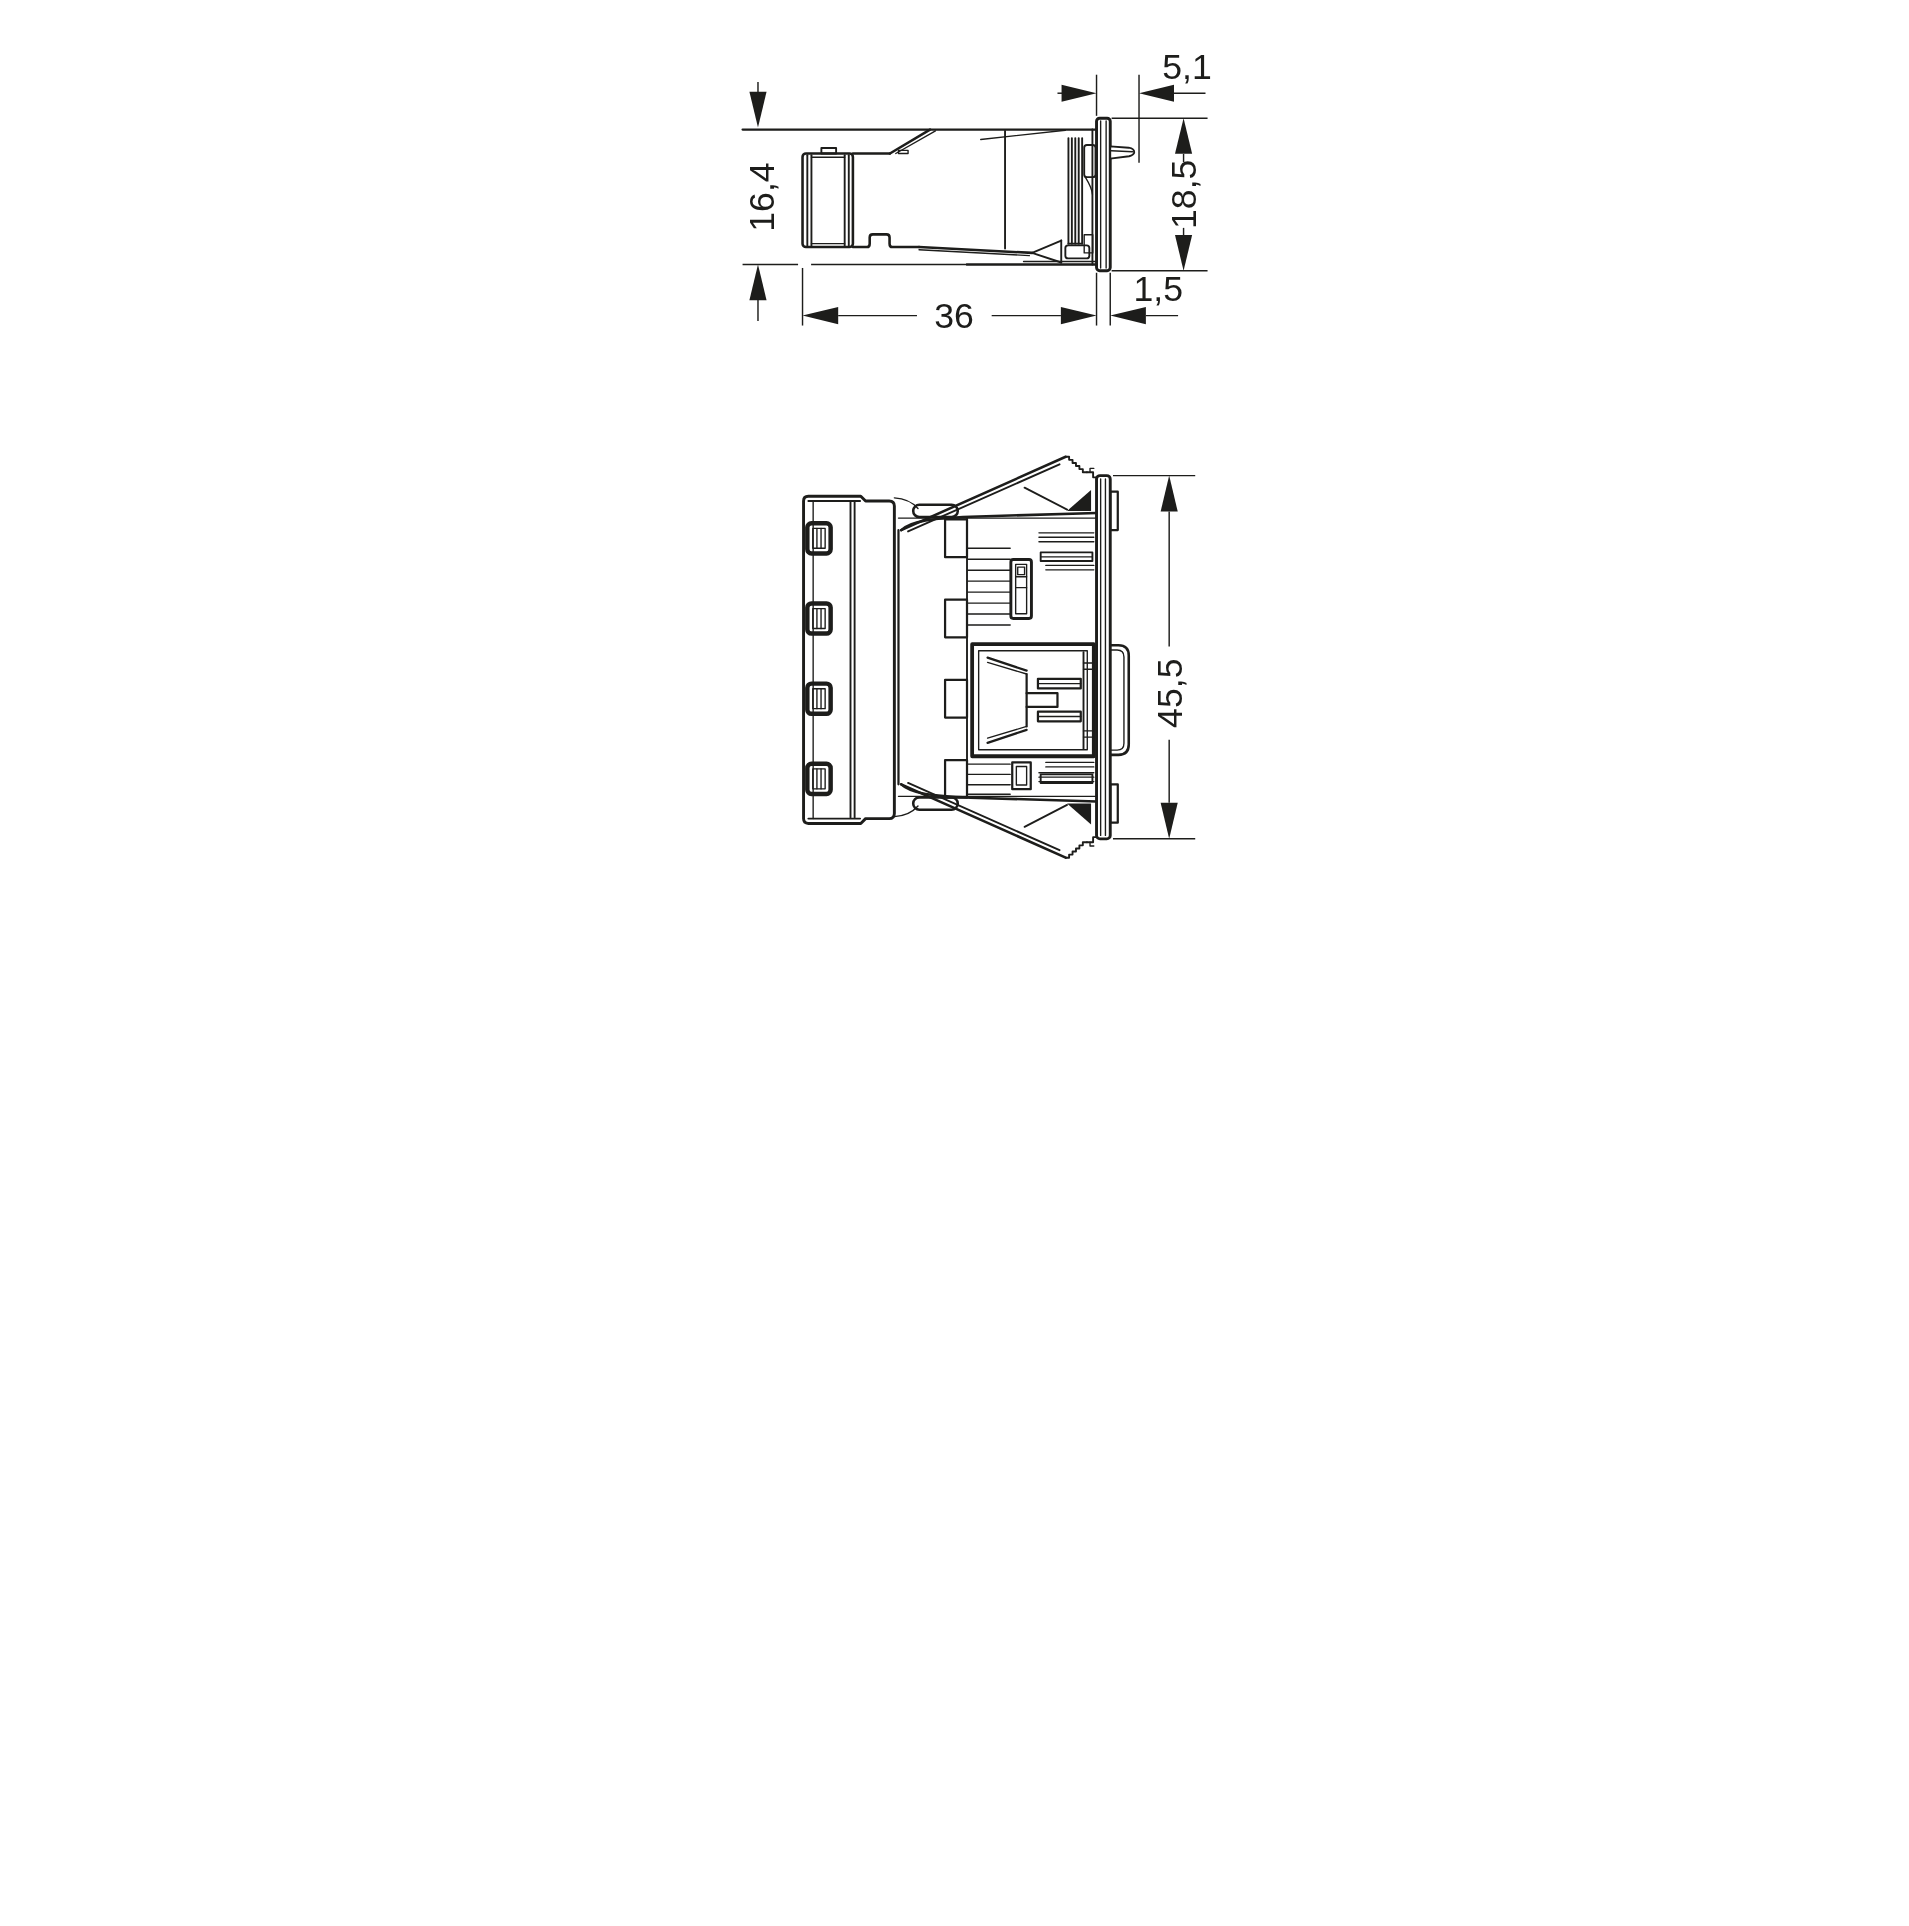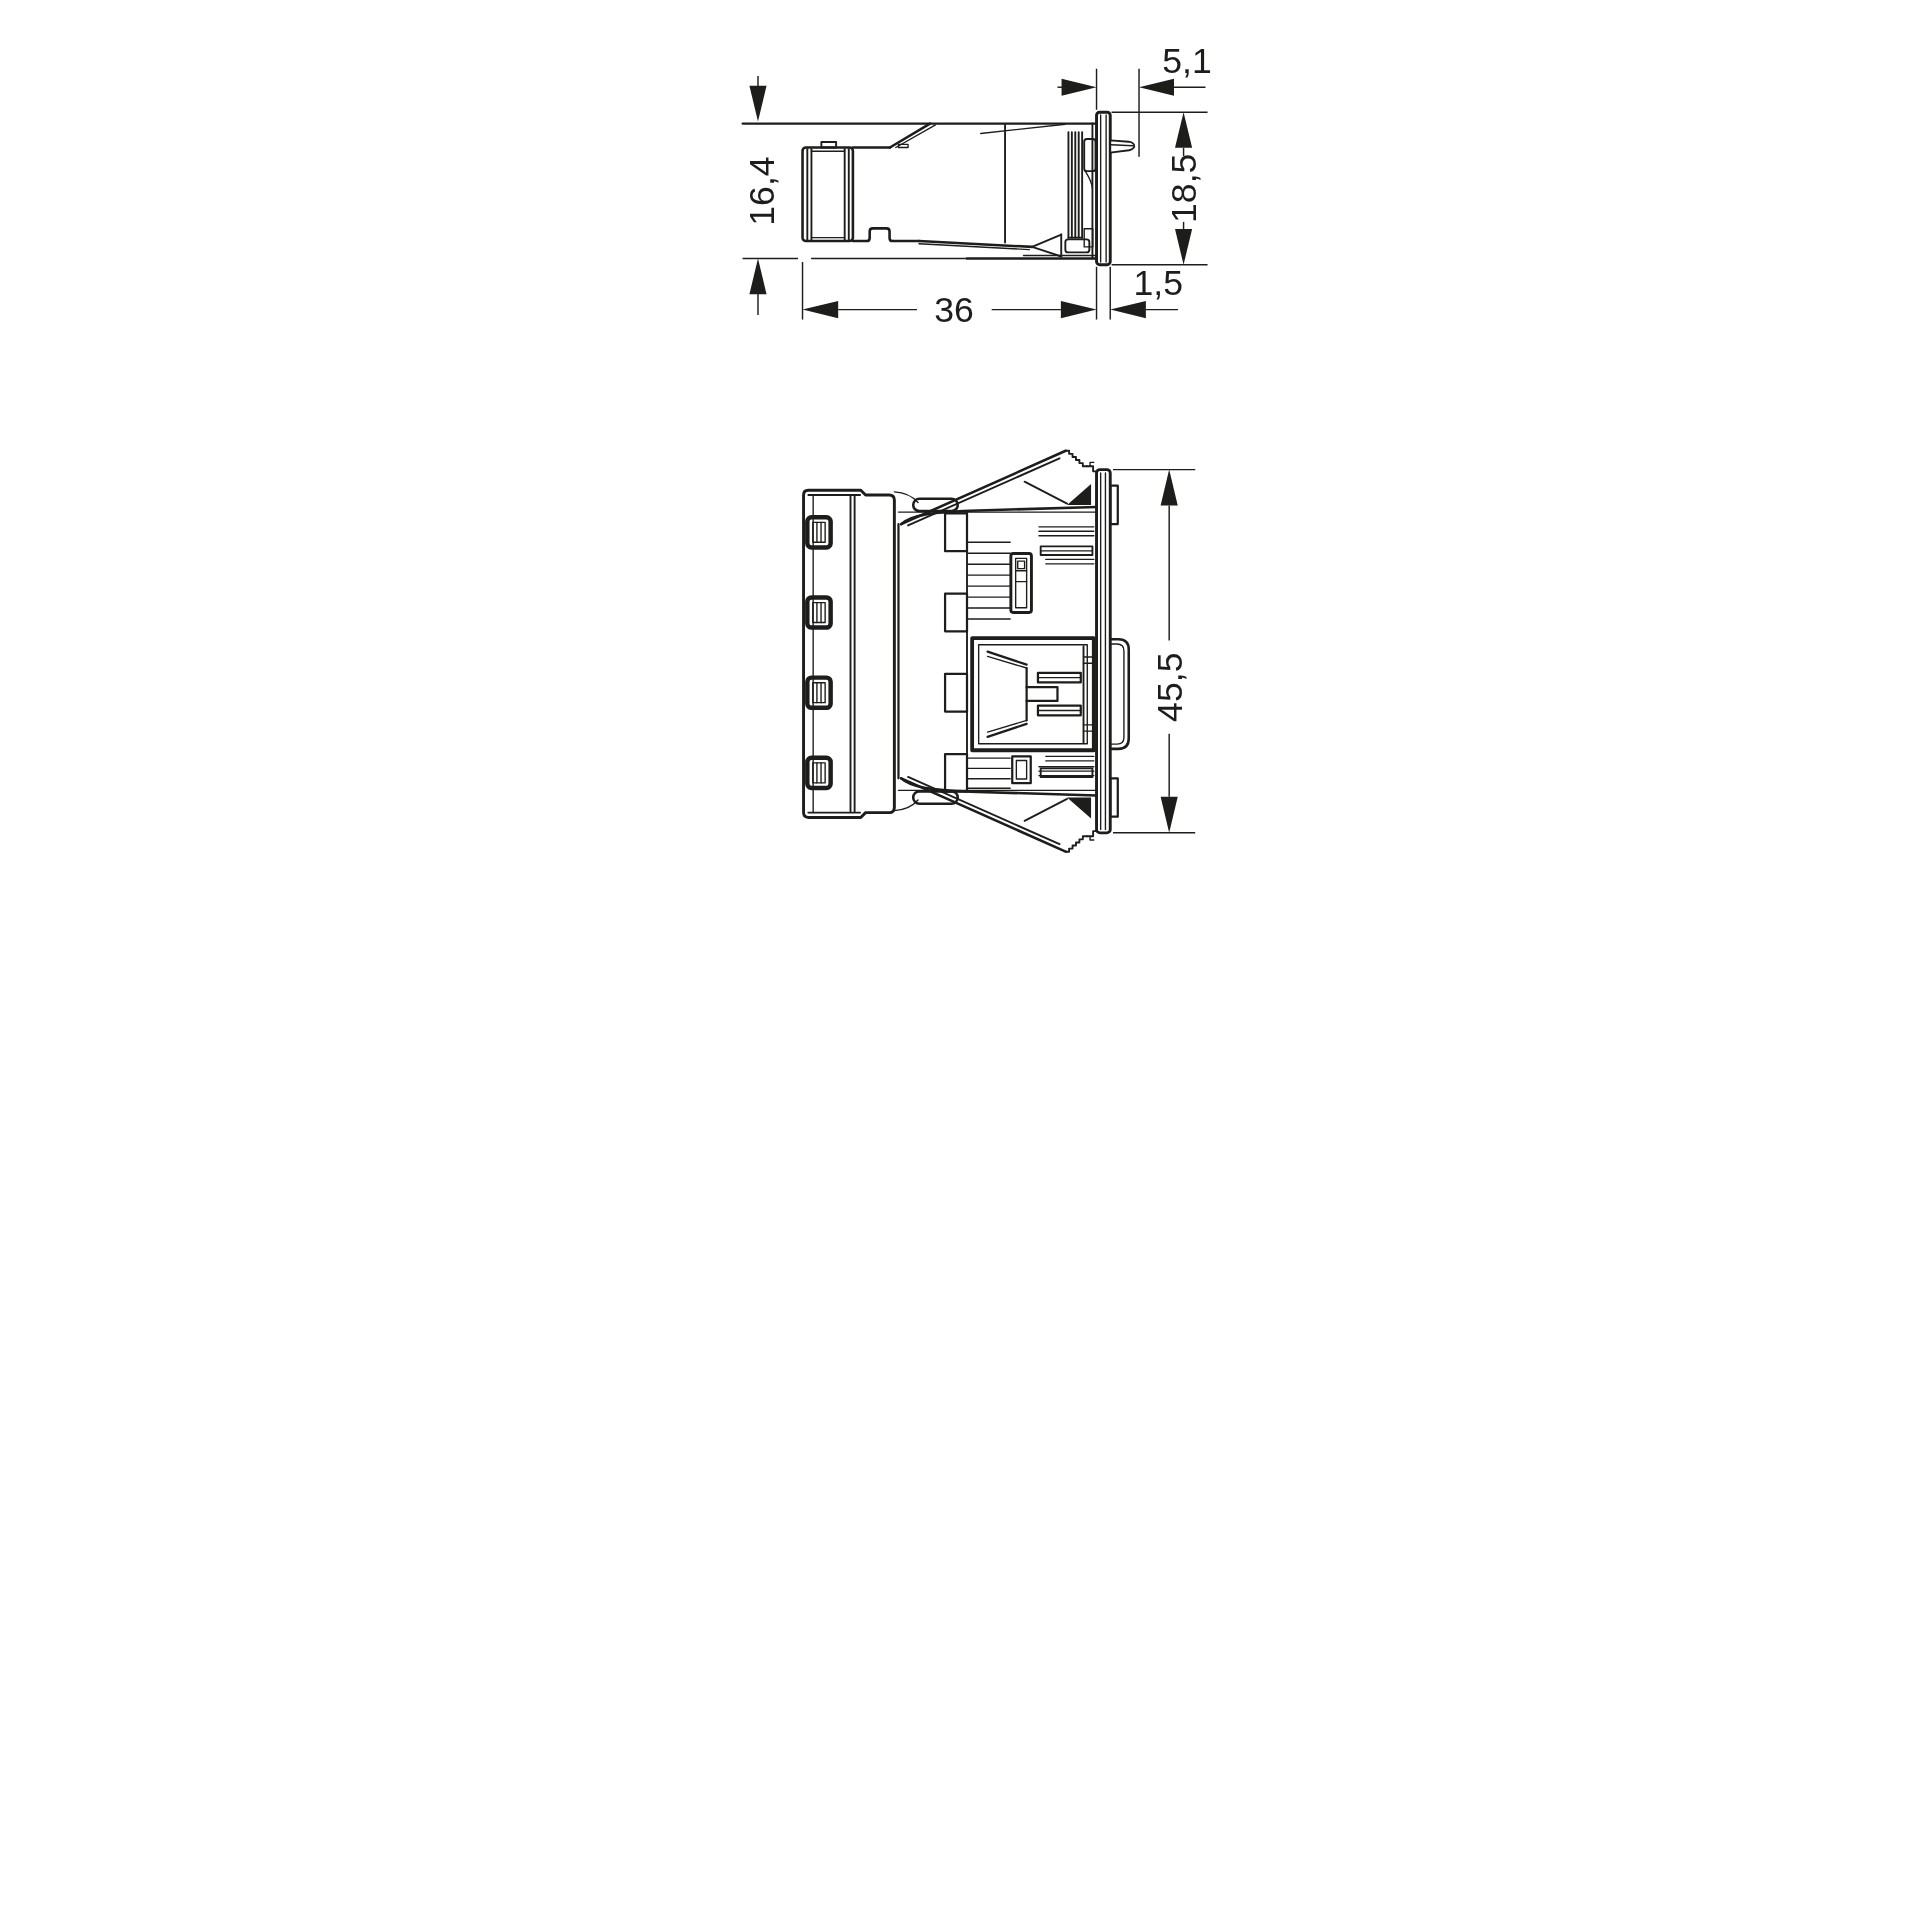--- a/index.html
+++ b/index.html
@@ -1,16 +1,16 @@
 <!DOCTYPE html>
 <html style="font-size:11px"><head>
 <meta charset="utf-8">
 <style>
   html,body{margin:0;padding:0;background:#ffffff;}
-  .sheet{width:100%;max-width:955px;margin:6px auto;background:#737373;}
+  .sheet{width:100%;max-width:955px;margin:12px auto;background:#737373;}
   svg{display:block;width:100%;height:auto;background:#ffffff;}
   svg *{vector-effect:none;}
   .ln{stroke:#1d1d1b;fill:none;stroke-linecap:round;stroke-linejoin:round;}
   .w4{stroke-width:4;}
   .w5{stroke-width:5.5;}
   .w6{stroke-width:6.5;}
   .w7{stroke-width:7.5;}
   .w8{stroke-width:8.5;}
   .w11{stroke-width:11;}
   .w13{stroke-width:13;}

